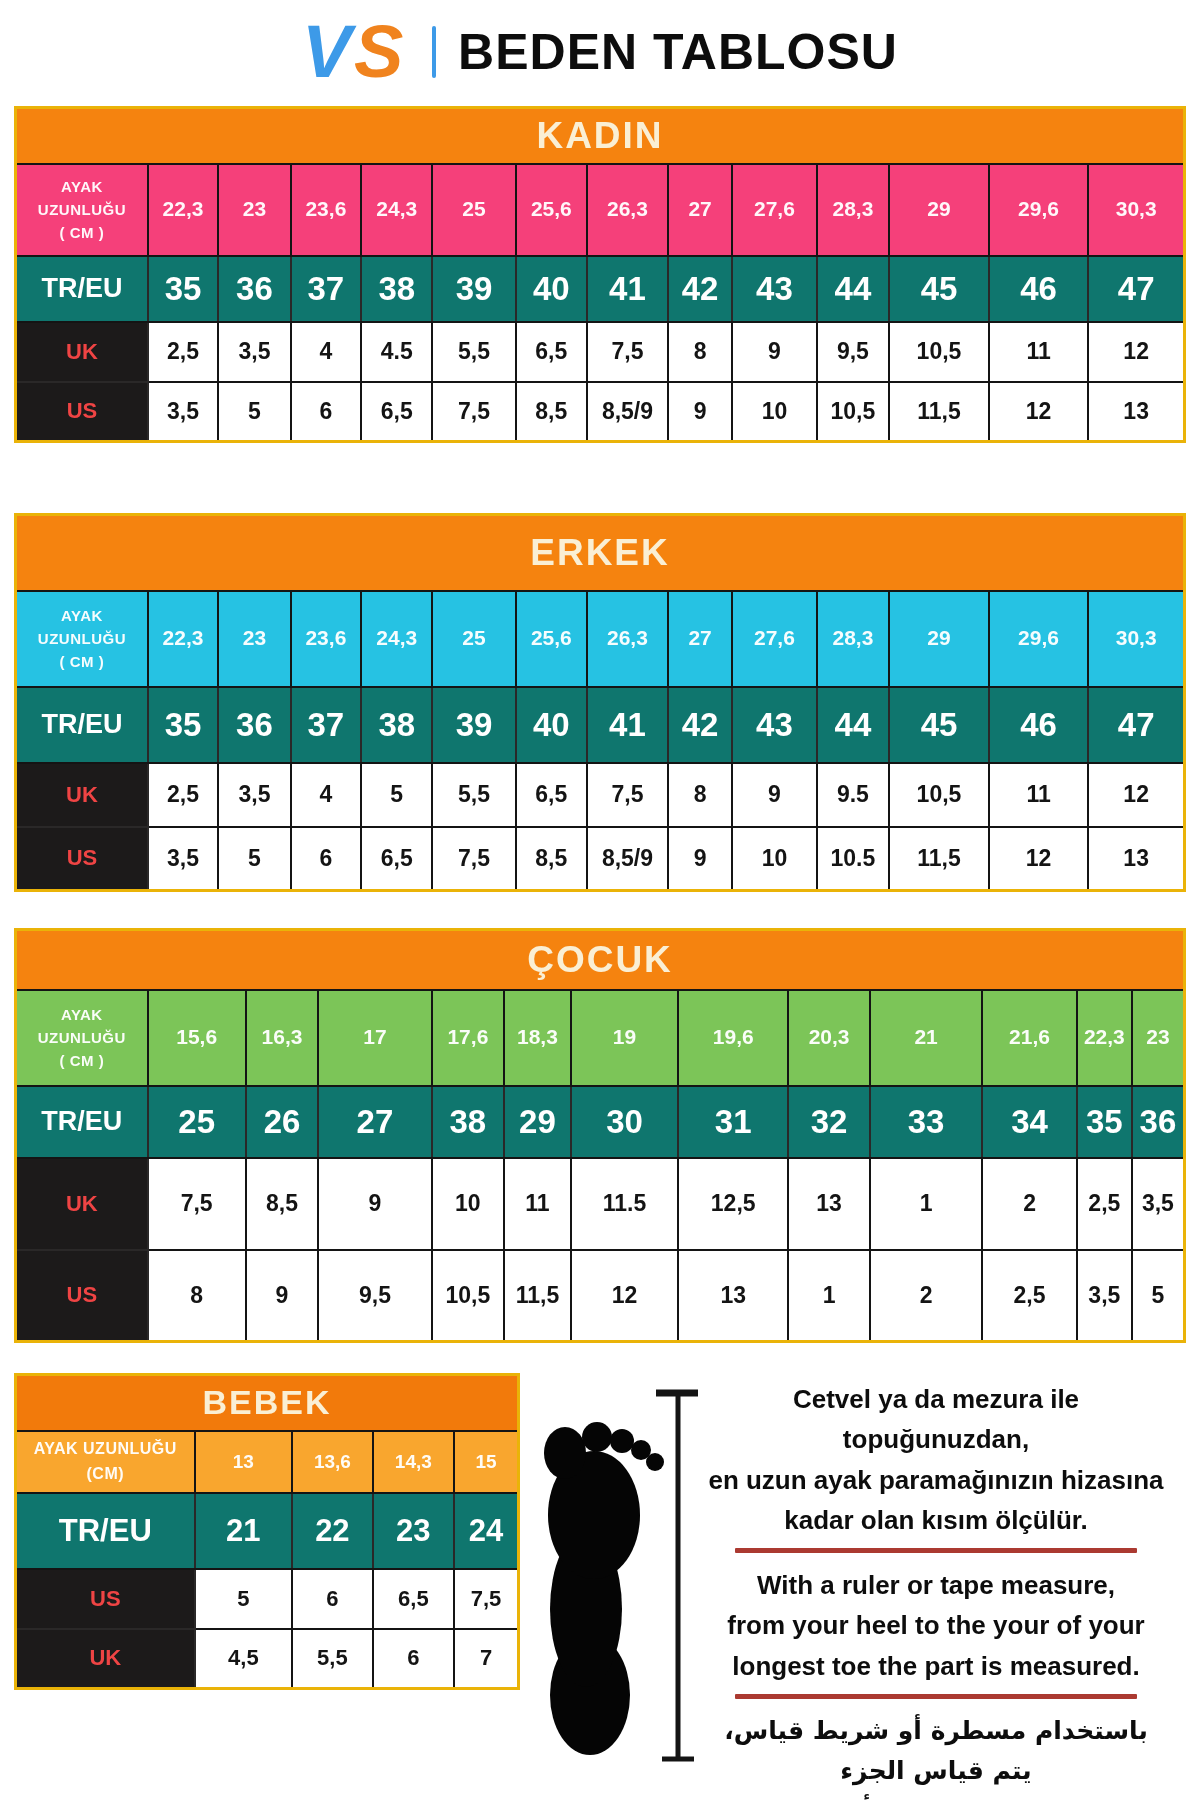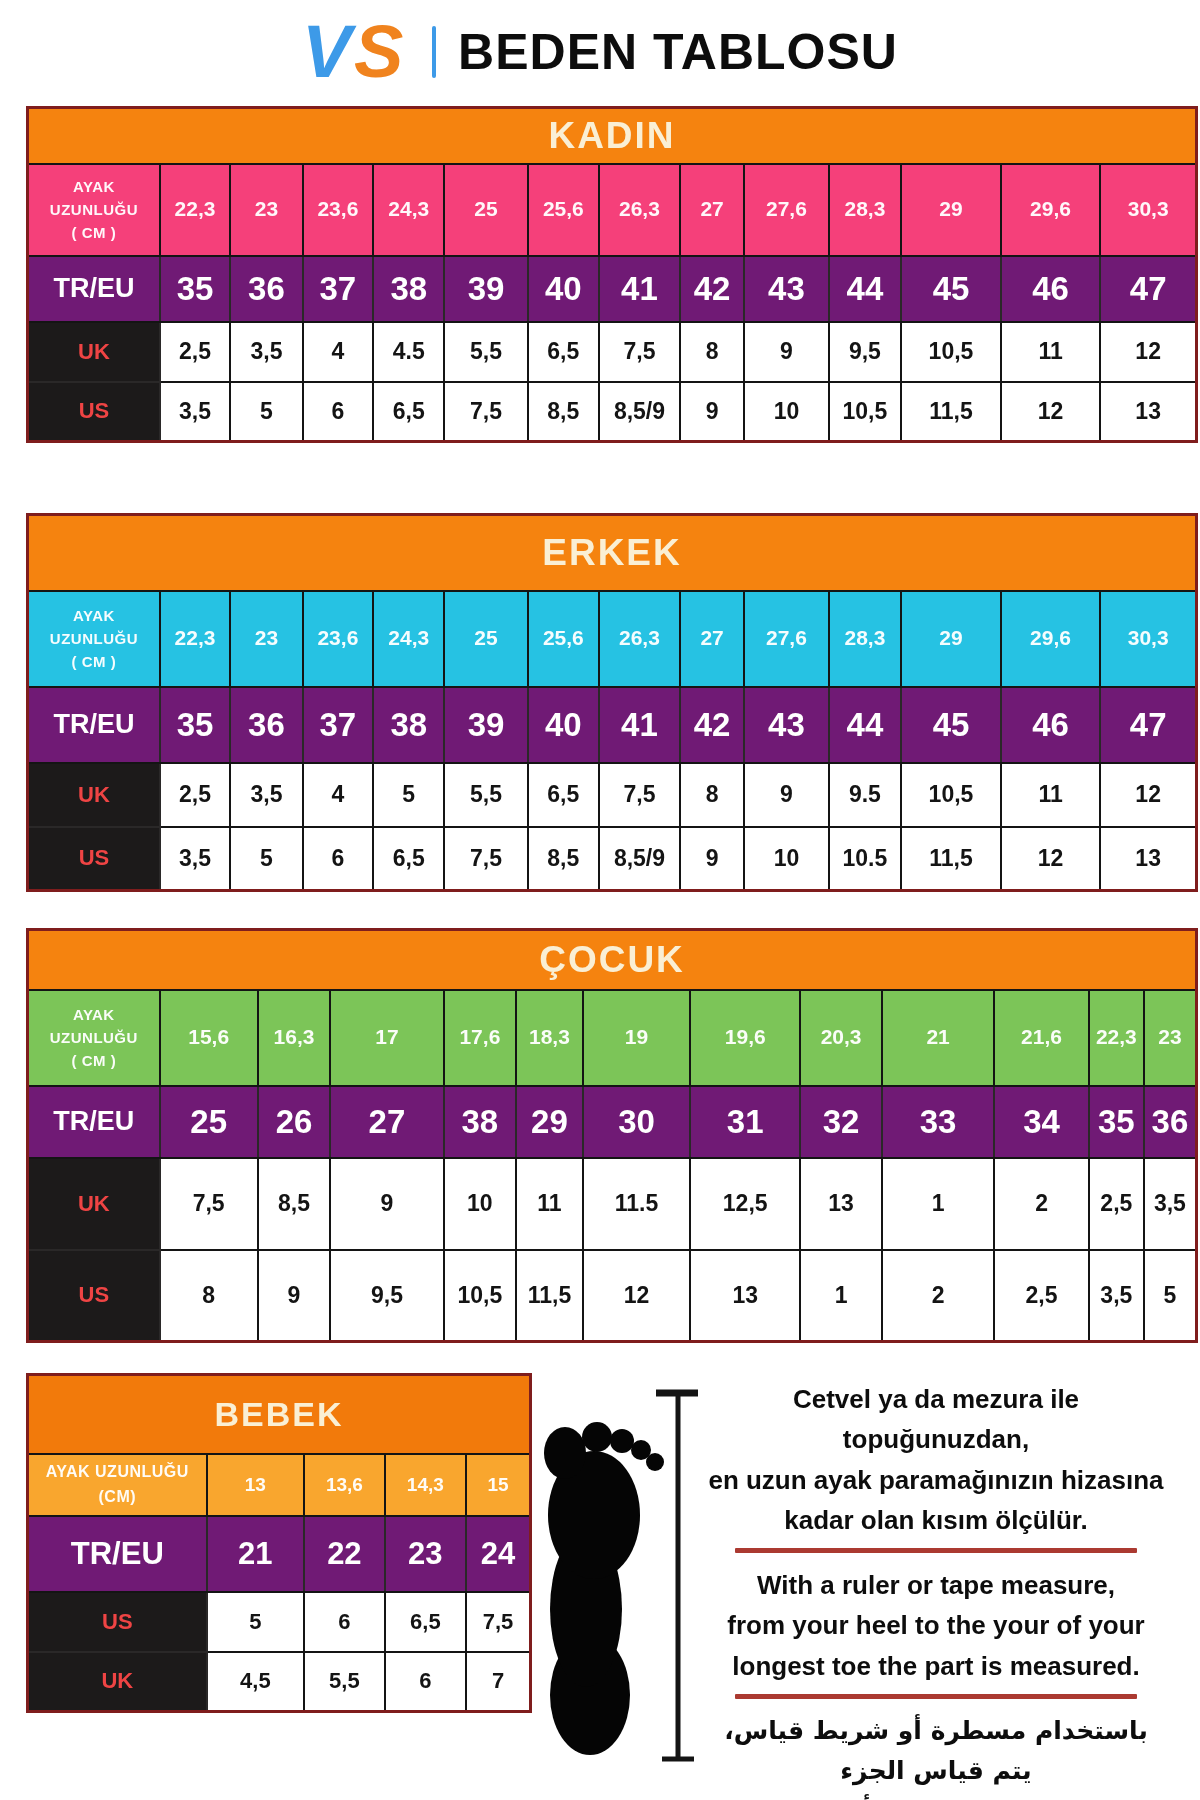--- a/index.html
+++ b/index.html
@@ -10,26 +10,26 @@
   .brand { height:96px; display:flex; align-items:center; justify-content:center; gap:12px; padding-top:8px; }
   .logo-mark { width:118px; height:70px; }
   .logo-divider { width:4px; height:52px; background:#3d9ae8; border-radius:2px; }
   .wordmark { font-size:52px; font-weight:bold; letter-spacing:-1px; display:flex; align-items:flex-start; }
   .wordmark .blue { color:#4a9de8; }
   .wordmark .orange { color:#f0831e; }
   .wordmark .reg { font-size:14px; color:#f0831e; margin-top:8px; }
   .page-title { font-size:50px; font-weight:900; color:#0d0d0d; letter-spacing:1px; margin-left:10px; white-space:nowrap; }
 
   
-  .size-table table { width:100%; border-collapse:collapse; table-layout:fixed; border:3px solid #7f1d1d;margin-left:12px; }
+  .size-table table { width:100%; border-collapse:collapse; table-layout:fixed; border:3px solid #eab308; }
   .size-table td { border:2px solid #141414; text-align:center; vertical-align:middle; font-weight:bold; padding:0; overflow:hidden; }
   .title-row td { background:var(--title-bg); color:#faefd4; font-size:37px; font-weight:800; letter-spacing:2px; height:56px; }
   .foot-row td { background:var(--accent); color:rgba(255,255,255,.96); font-size:21px; height:92px; white-space:pre-line; line-height:1.35; }
   .foot-row td.lbl { font-size:15px; line-height:1.55; letter-spacing:.5px; }
-  .dark-row td { background:#701a75; color:#ffffff; font-size:33px; height:66px; border-color:#2a2828; border-top:2px solid #141414; border-bottom:2px solid #141414; }
+  .dark-row td { background:#0f766e; color:#ffffff; font-size:33px; height:66px; border-color:#2a2828; border-top:2px solid #141414; border-bottom:2px solid #141414; }
   .dark-row td.lbl { font-size:27px; }
   .light-row td { background:#ffffff; color:#141414; font-size:23px; height:60px; }
   .light-row td.lbl { background:#1c1a1a; color:#ef4444; font-size:22px; border-color:#2a2828; }
 
   .t-kadin { margin:10px 14px 0; }
   .t-erkek { margin:70px 14px 0; }
   .t-cocuk { margin:36px 14px 0; }
 
   .t-erkek .title-row td { height:76px; }
   .t-erkek .foot-row td { height:96px; }
@@ -37,21 +37,21 @@
   .t-erkek .light-row td { height:64px; }
 
   .t-cocuk .title-row td { height:60px; }
   .t-cocuk .foot-row td { height:96px; }
   .t-cocuk .dark-row td { height:72px; }
   .t-cocuk .light-row td { height:92px; }
 
   
   .bottom { display:flex; margin:30px 0 0 14px; align-items:flex-start; }
   .t-bebek { width:506px; flex:none; }
-  .t-bebek .title-row td { height:79px; font-size:34px; }
+  .t-bebek .title-row td { height:56px; font-size:34px; }
   .t-bebek .foot-row td { height:62px; font-size:19px; }
   .t-bebek .foot-row td.lbl { font-size:16px; }
   .t-bebek .dark-row td { height:76px; font-size:31px; }
   .t-bebek .light-row td { height:60px; font-size:22px; }
 
   .foot-art { width:160px; flex:none; margin-left:18px; padding-top:4px; }
   .foot-art svg { display:block; }
 
   .instructions { flex:1; text-align:center; padding:6px 36px 0 10px; }
   .instructions p { font-weight:bold; color:#0d0d0d; }

